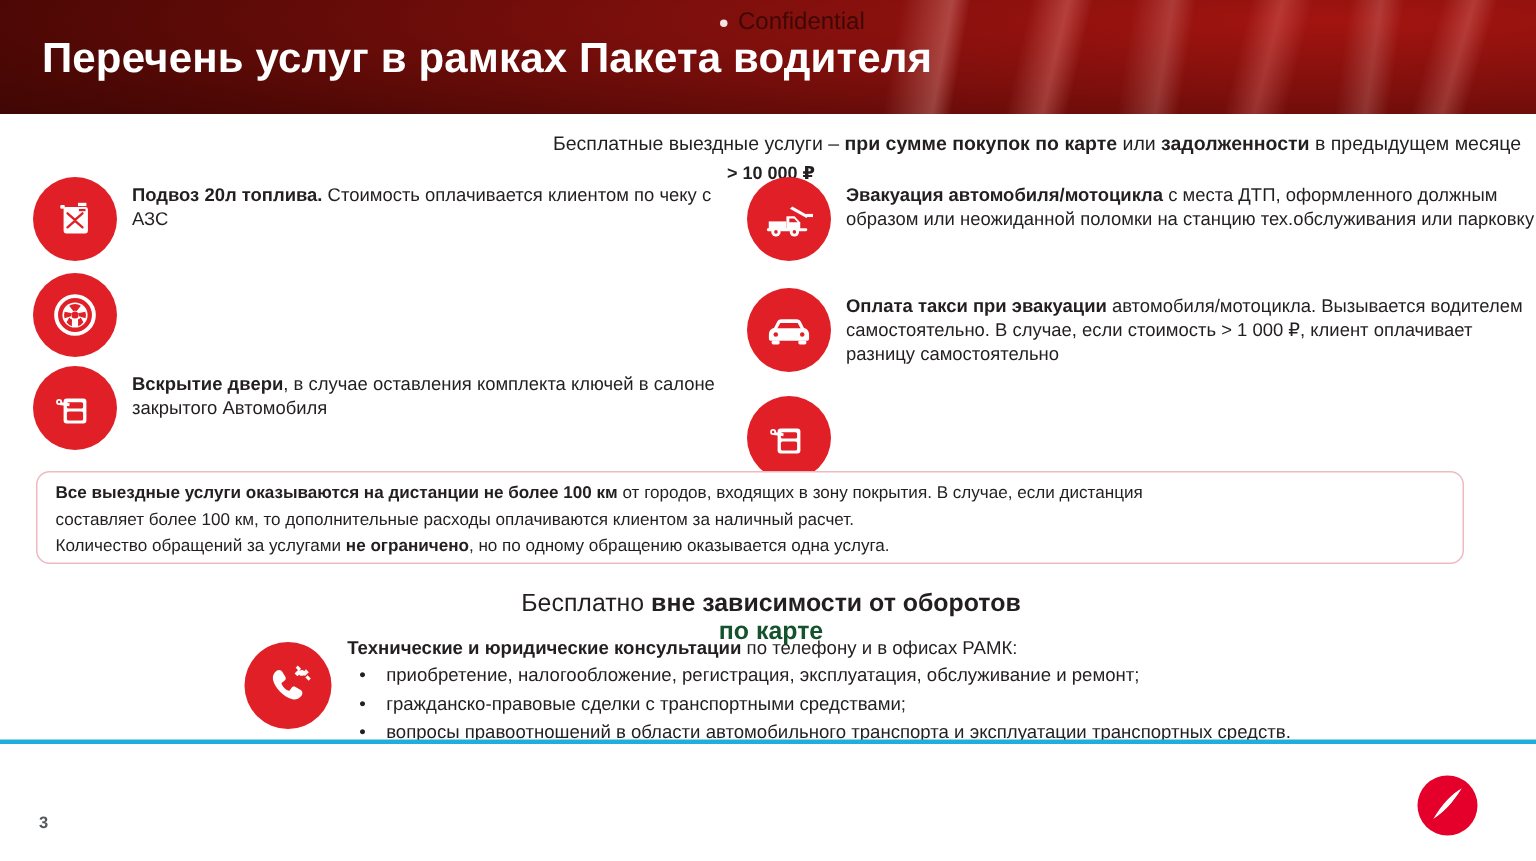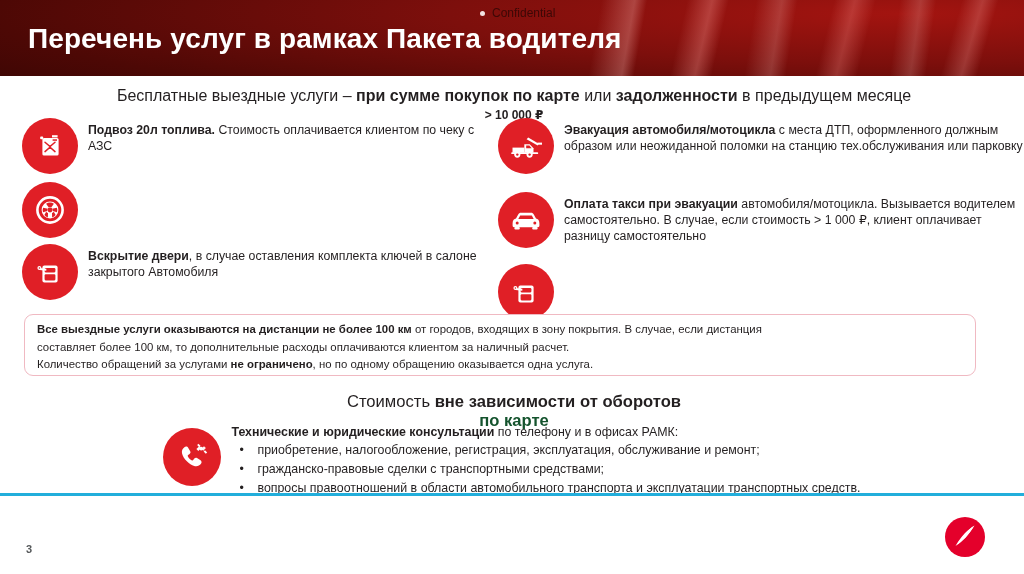--- a/index.html
+++ b/index.html
@@ -47,41 +47,41 @@
     letter-spacing: 0.1px;
     white-space: nowrap;
   }
   .confidential {
     position: absolute;
     left: 480px;
     top: 6px;
     display: flex;
     align-items: center;
     gap: 7px;
-    font-size: 12px;
+    font-size: 16px;
     color: #3d0806;
     font-weight: normal;
   }
   .conf-dot {
     width: 5px; height: 5px;
     border-radius: 50%;
     background: #f3e3e2;
     display: block;
   }
 
   
   .subtitle {
     position: absolute;
     left: 14px;
     top: 86px;
     width: 1000px;
-    font-size: 16px;
+    font-size: 13px;
     color: #231f20;
     line-height: 19px;
-    text-align: center;
+    text-align: right;
   }
   .subtitle b { font-weight: bold; }
   .subtitle-2 {
     position: absolute;
     left: 14px;
     top: 106px;
     width: 1000px;
     text-align: center;
     font-size: 12px;
     font-weight: bold;
@@ -385,21 +385,21 @@
     <div class="note-line">
       <b>Все выездные услуги оказываются на дистанции не более 100 км</b><span> от городов, входящих в зону покрытия. В случае, если дистанция</span>
     </div>
     <div class="note-line">составляет более 100 км, то дополнительные расходы оплачиваются клиентом за наличный расчет.</div>
     <div class="note-line">
       <span>Количество обращений за услугами </span><b>не ограничено</b><span>, но по одному обращению оказывается одна услуга.</span>
     </div>
   </div>
 
   <div class="bottom-heading">
-    <span>Стоимость </span><b>вне зависимости от оборотов</b>
+    <span>Бесплатно </span><b>вне зависимости от оборотов</b>
   </div>
   <div class="bottom-heading-2">по карте</div>
 
   <div class="bottom-block">
     <span class="bottom-icon">
       <svg width="34" height="34" viewBox="0 0 34 34" aria-hidden="true">
         <path d="M9.4 7.2c1.5-1.1 3.1-.6 3.9.8l1.9 3.2c.6 1 .3 2-.6 2.7l-1.5 1.1c-.4.3-.5.7-.3 1.2.6 1.6 2.6 3.6 4.2 4.2.5.2.9.1 1.2-.3l1.1-1.5c.7-.9 1.7-1.2 2.7-.6l3.2 1.9c1.4.8 1.9 2.4.8 3.9-1.4 1.9-3.6 2.9-6 2.4-5.3-1-12-7.7-13-13-.5-2.4.5-4.6 2.4-6z" fill="#ffffff"></path>
         <g fill="#ffffff">
           <path d="M24.0 6.4l1.9 1.9-2.6 2.6-1.9-1.9z"></path>
           <path d="M28.3 10.7l-1.9-1.9 2.6-2.6 1.9 1.9z" opacity="0.95"></path>

